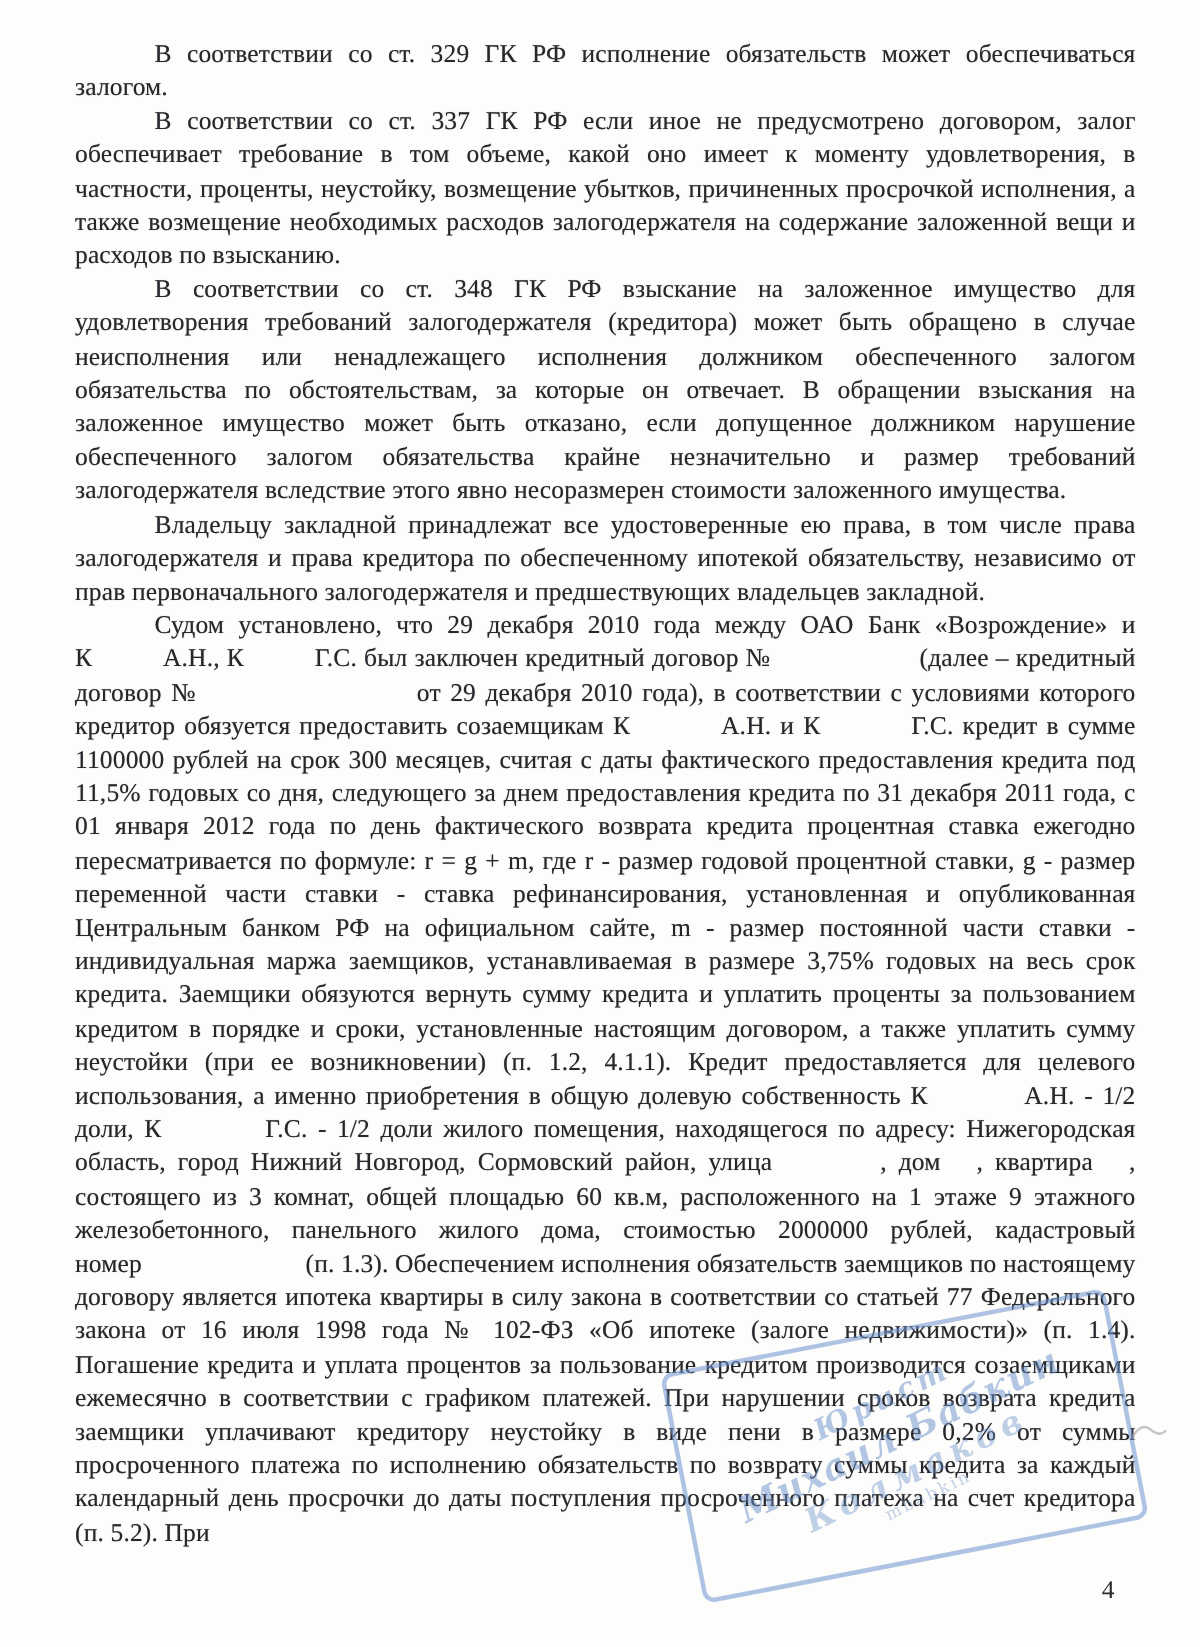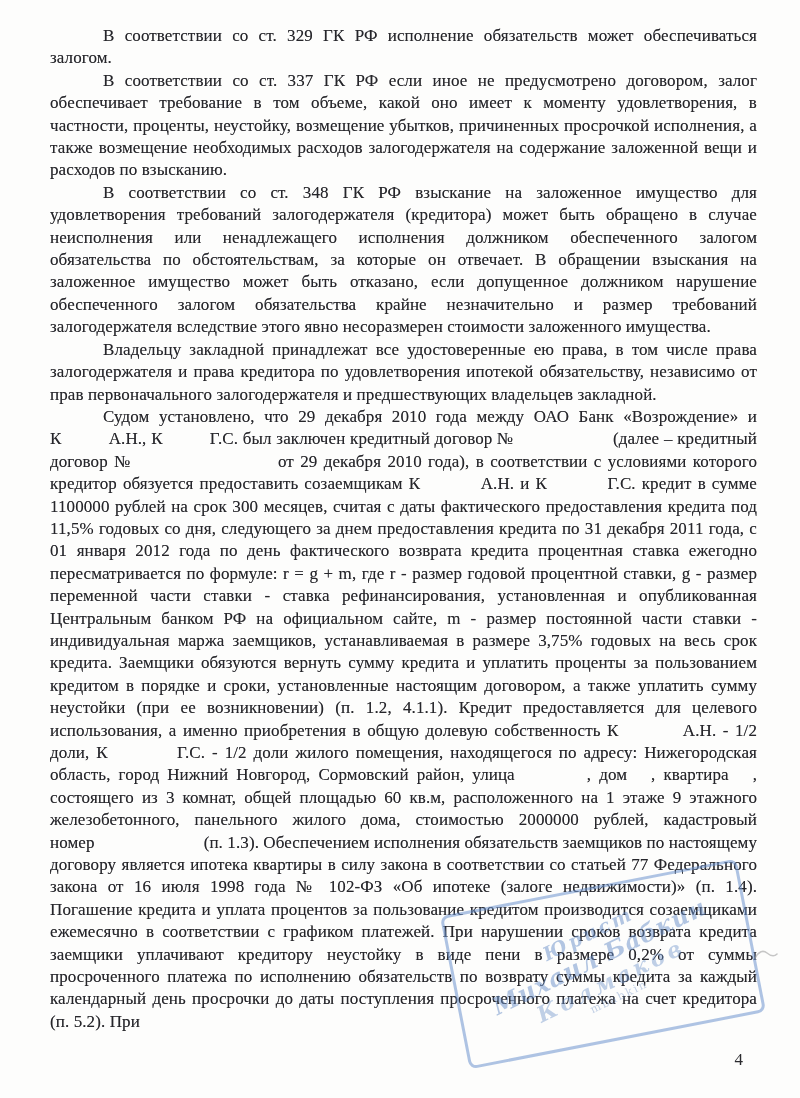--- a/index.html
+++ b/index.html
@@ -67,21 +67,21 @@
 </head>
 <body>
 
 <div class="sheet">
 
   <div class="text-block">
 
   <p class="para">В соответствии со ст. 329 ГК РФ исполнение обязательств может обеспечиваться залогом.</p>
       <p class="para">В соответствии со ст. 337 ГК РФ если иное не предусмотрено договором, залог обеспечивает требование в том объеме, какой оно имеет к моменту удовлетворения, в частности, проценты, неустойку, возмещение убытков, причиненных просрочкой исполнения, а также возмещение необходимых расходов залогодержателя на содержание заложенной вещи и расходов по взысканию.</p>
       <p class="para">В соответствии со ст. 348 ГК РФ взыскание на заложенное имущество для удовлетворения требований залогодержателя (кредитора) может быть обращено в случае неисполнения или ненадлежащего исполнения должником обеспеченного залогом обязательства по обстоятельствам, за которые он отвечает. В обращении взыскания на заложенное имущество может быть отказано, если допущенное должником нарушение обеспеченного залогом обязательства крайне незначительно и размер требований залогодержателя вследствие этого явно несоразмерен стоимости заложенного имущества.</p>
-      <p class="para">Владельцу закладной принадлежат все удостоверенные ею права, в том числе права залогодержателя и права кредитора по удовлетворения ипотекой обязательству, независимо от прав первоначального залогодержателя и предшествующих владельцев закладной.</p>
+      <p class="para">Владельцу закладной принадлежат все удостоверенные ею права, в том числе права залогодержателя и права кредитора по обеспеченному ипотекой обязательству, независимо от прав первоначального залогодержателя и предшествующих владельцев закладной.</p>
       <p class="para">Судом установлено, что 29 декабря 2010 года между ОАО Банк «Возрождение» и К&nbsp;&nbsp;&nbsp;&nbsp;&nbsp;&nbsp;&nbsp;&nbsp;&nbsp;&nbsp;А.Н., К&nbsp;&nbsp;&nbsp;&nbsp;&nbsp;&nbsp;&nbsp;&nbsp;&nbsp;&nbsp;Г.С. был заключен кредитный договор №&nbsp;&nbsp;&nbsp;&nbsp;&nbsp;&nbsp;&nbsp;&nbsp;&nbsp;&nbsp;&nbsp;&nbsp;&nbsp;&nbsp;&nbsp;&nbsp;&nbsp;&nbsp;&nbsp;&nbsp; (далее – кредитный договор №&nbsp;&nbsp;&nbsp;&nbsp;&nbsp;&nbsp;&nbsp;&nbsp;&nbsp;&nbsp;&nbsp;&nbsp;&nbsp;&nbsp;&nbsp;&nbsp;&nbsp;&nbsp;&nbsp;&nbsp;&nbsp;&nbsp; от 29 декабря 2010 года), в соответствии с условиями которого кредитор обязуется предоставить созаемщикам К&nbsp;&nbsp;&nbsp;&nbsp;&nbsp;&nbsp;&nbsp;&nbsp;&nbsp;&nbsp;А.Н. и К&nbsp;&nbsp;&nbsp;&nbsp;&nbsp;&nbsp;&nbsp;&nbsp;&nbsp;&nbsp;Г.С. кредит в сумме 1100000 рублей на срок 300 месяцев, считая с даты фактического предоставления кредита под 11,5% годовых со дня, следующего за днем предоставления кредита по 31 декабря 2011 года, с 01 января 2012 года по день фактического возврата кредита процентная ставка ежегодно пересматривается по формуле: r = g + m, где r - размер годовой процентной ставки, g - размер переменной части ставки - ставка рефинансирования, установленная и опубликованная Центральным банком РФ на официальном сайте, m - размер постоянной части ставки - индивидуальная маржа заемщиков, устанавливаемая в размере 3,75% годовых на весь срок кредита. Заемщики обязуются вернуть сумму кредита и уплатить проценты за пользованием кредитом в порядке и сроки, установленные настоящим договором, а также уплатить сумму неустойки (при ее возникновении) (п. 1.2, 4.1.1). Кредит предоставляется для целевого использования, а именно приобретения в общую долевую собственность К&nbsp;&nbsp;&nbsp;&nbsp;&nbsp;&nbsp;&nbsp;&nbsp;&nbsp;&nbsp;А.Н. - 1/2 доли, К&nbsp;&nbsp;&nbsp;&nbsp;&nbsp;&nbsp;&nbsp;&nbsp;&nbsp;&nbsp;Г.С. - 1/2 доли жилого помещения, находящегося по адресу: Нижегородская область, город Нижний Новгород, Сормовский район, улица&nbsp;&nbsp;&nbsp;&nbsp;&nbsp;&nbsp;&nbsp;&nbsp;&nbsp;, дом&nbsp;&nbsp;&nbsp;, квартира&nbsp;&nbsp;&nbsp;, состоящего из 3 комнат, общей площадью 60 кв.м, расположенного на 1 этаже 9 этажного железобетонного, панельного жилого дома, стоимостью 2000000 рублей, кадастровый номер&nbsp;&nbsp;&nbsp;&nbsp;&nbsp;&nbsp;&nbsp;&nbsp;&nbsp;&nbsp;&nbsp;&nbsp;&nbsp;&nbsp;&nbsp;&nbsp;&nbsp;&nbsp;&nbsp;&nbsp;&nbsp;&nbsp;&nbsp;&nbsp; (п. 1.3). Обеспечением исполнения обязательств заемщиков по настоящему договору является ипотека квартиры в силу закона в соответствии со статьей 77 Федерального закона от 16 июля 1998 года № 102-ФЗ «Об ипотеке (залоге недвижимости)» (п. 1.4). Погашение кредита и уплата процентов за пользование кредитом производится созаемщиками ежемесячно в соответствии с графиком платежей. При нарушении сроков возврата кредита заемщики уплачивают кредитору неустойку в виде пени в размере 0,2% от суммы просроченного платежа по исполнению обязательств по возврату суммы кредита за каждый календарный день просрочки до даты поступления просроченного платежа на счет кредитора (п. 5.2). При</p>
     </div>
 
   <div class="stamp">
     <div class="stamp-text">
       <span class="stamp-l1">Юрист</span>
       <span class="stamp-l2">Михаил Бабкин</span>
       <span class="stamp-l3">Колмаков</span>
       <span class="stamp-l4">mbabkin</span>
     </div>

